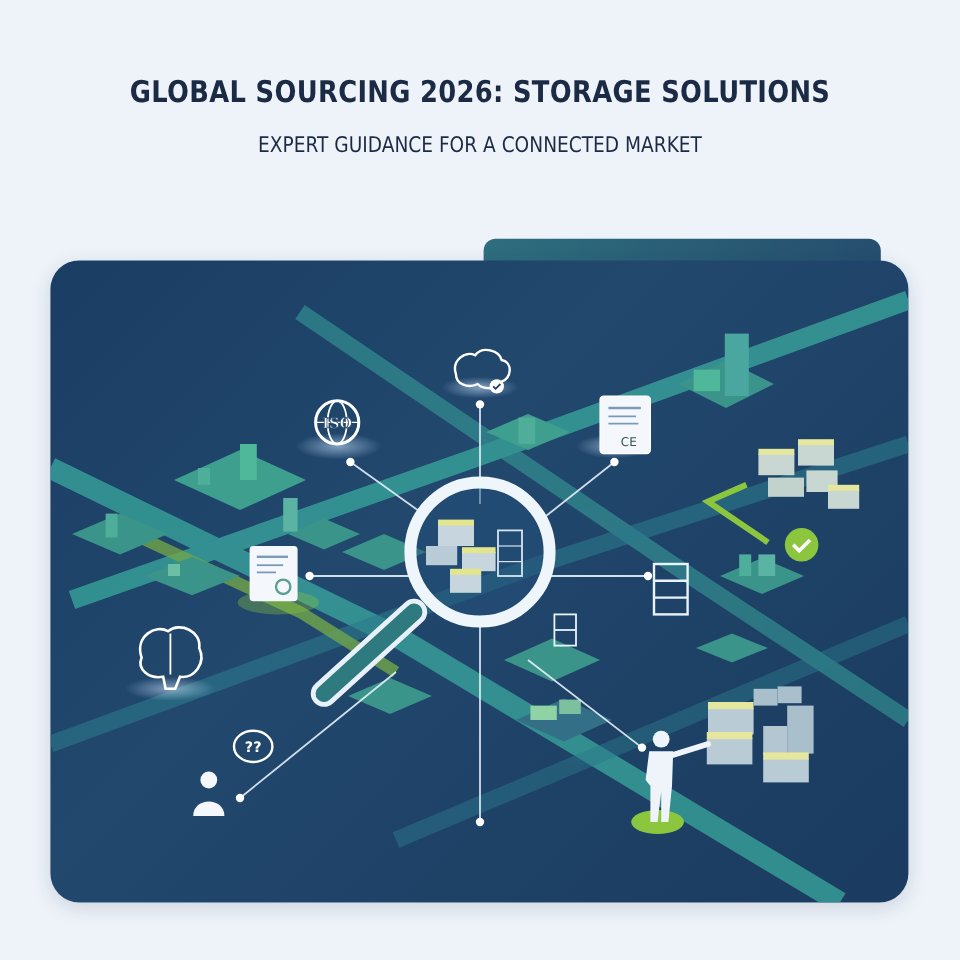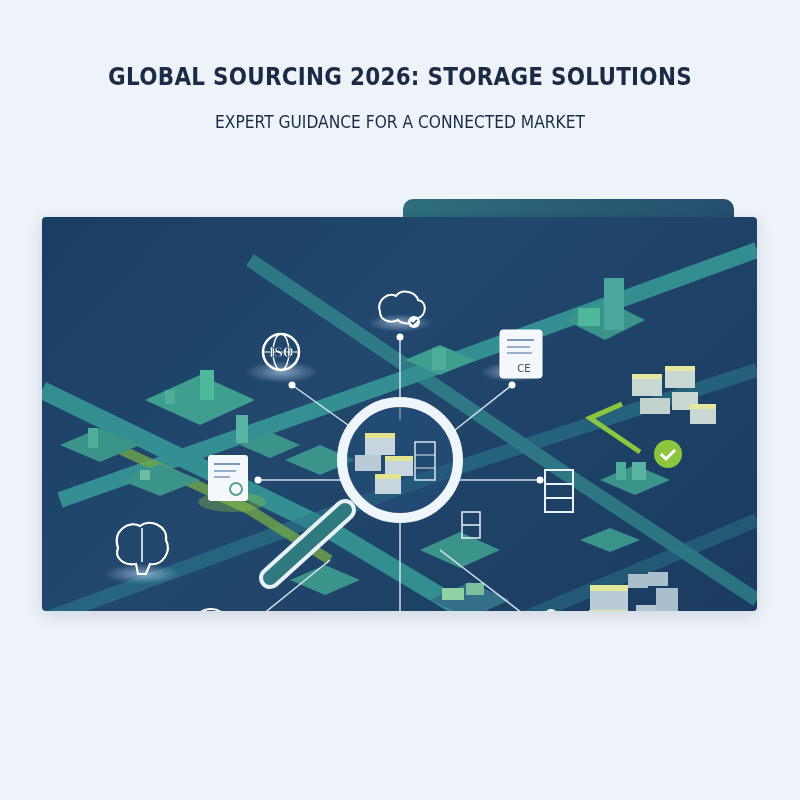--- a/index.html
+++ b/index.html
@@ -1,20 +1,20 @@
 <!DOCTYPE html>
 <html><head>
 <meta charset="utf-8">
 <style>
   html, body { margin:0; padding:0; }
   body { width:800px; height:800px; background:#eef3f9; font-family:"Liberation Sans", sans-serif; position:relative; overflow:hidden; }
   .title { position:absolute; top:62px; left:0; width:800px; text-align:center; font-family:"DejaVu Sans", sans-serif; font-weight:bold; font-size:25px; color:#1c2b45; letter-spacing:0.3px; transform:scaleX(0.86); }
   .subtitle { position:absolute; top:111px; left:0; width:800px; text-align:center; font-family:"DejaVu Sans", sans-serif; font-size:18px; color:#1c2b45; transform:scaleX(0.86); }
   .tab { position:absolute; left:403px; top:199px; width:331px; height:40px; background:linear-gradient(90deg,#2e6e7e,#264e6e); border-radius:10px 10px 0 0; }
-  .panel { position:absolute; left:42px; top:217px; width:715px; height:394px; border-radius:4px; background:linear-gradient(135deg,#1a3d63 0%,#22486e 40%,#1e4166 70%,#1b3b60 100%); overflow:hidden; box-shadow:0 4px 16px rgba(20,40,80,0.15); }
+  .panel { position:absolute; left:42px; top:217px; width:715px; height:535px; border-radius:24px; background:linear-gradient(135deg,#1a3d63 0%,#22486e 40%,#1e4166 70%,#1b3b60 100%); overflow:hidden; box-shadow:0 4px 16px rgba(20,40,80,0.15); }
   .panel svg { position:absolute; left:0; top:0; }
 </style>
 </head>
 <body>
 
 <div class="title">GLOBAL SOURCING 2026: STORAGE SOLUTIONS</div>
 <div class="subtitle">EXPERT GUIDANCE FOR A CONNECTED MARKET</div>
 
 <div class="tab"></div>
 <div class="panel">

